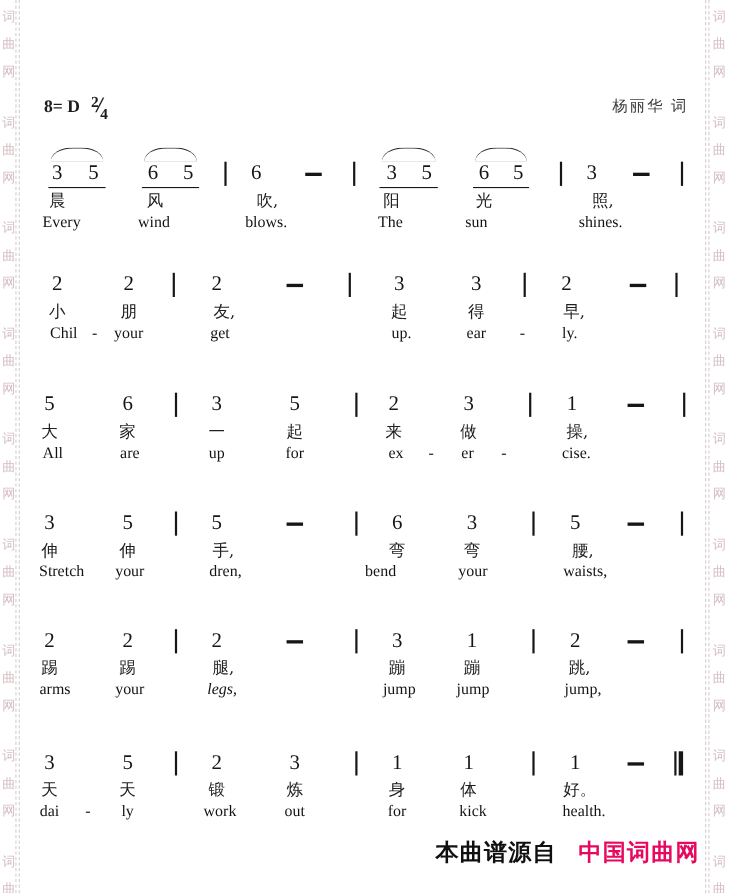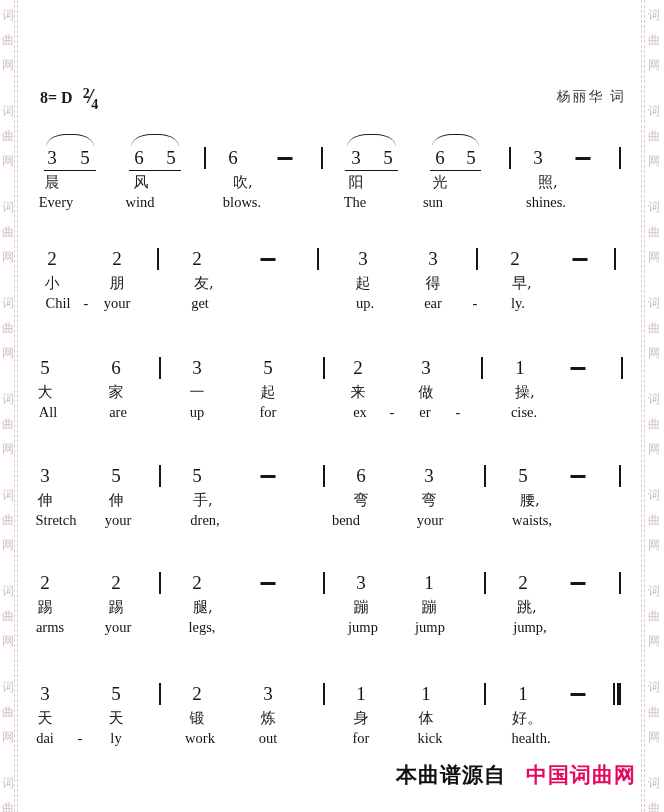--- a/index.html
+++ b/index.html
@@ -293,21 +293,21 @@
         <div class="dash" style="left: 578px;"></div>
         <div class="bar" style="left: 620px;"></div>
         <div class="zh" style="left: 45px;">踢</div>
         <div class="zh" style="left: 116px;">踢</div>
         <div class="zh" style="left: 203px;">腿,</div>
         <div class="zh" style="left: 361px;">蹦</div>
         <div class="zh" style="left: 429px;">蹦</div>
         <div class="zh" style="left: 527px;">跳,</div>
         <div class="en" style="left: 50px;">arms</div>
         <div class="en" style="left: 118px;">your</div>
-        <div class="en" style="left: 202px;">legs,</div>
+        <div class="en" style="left: 202px; font-style: italic;">legs,</div>
         <div class="en" style="left: 363px;">jump</div>
         <div class="en" style="left: 430px;">jump</div>
         <div class="en" style="left: 530px;">jump,</div>
       </div>
       <div class="line" style="top: 683px;">
         <div class="note" style="left: 45px;">3</div>
         <div class="note" style="left: 116px;">5</div>
         <div class="bar" style="left: 160px;"></div>
         <div class="note" style="left: 197px;">2</div>
         <div class="note" style="left: 268px;">3</div>

